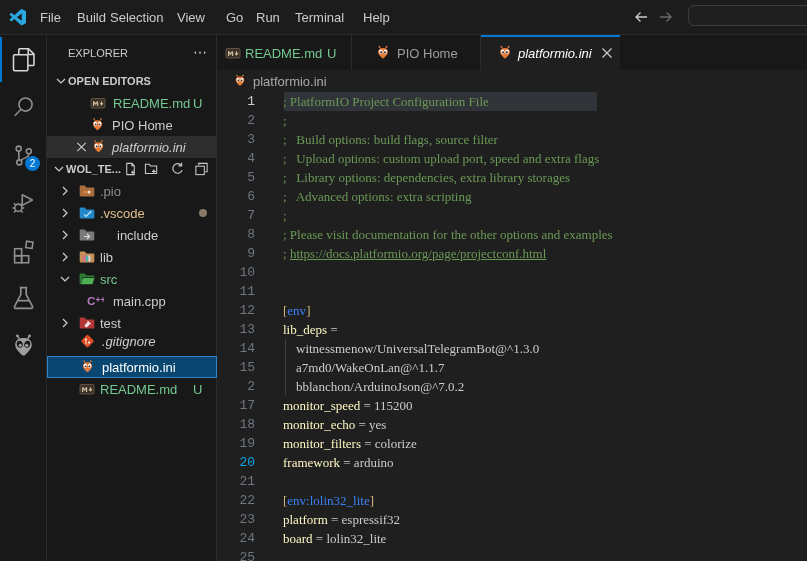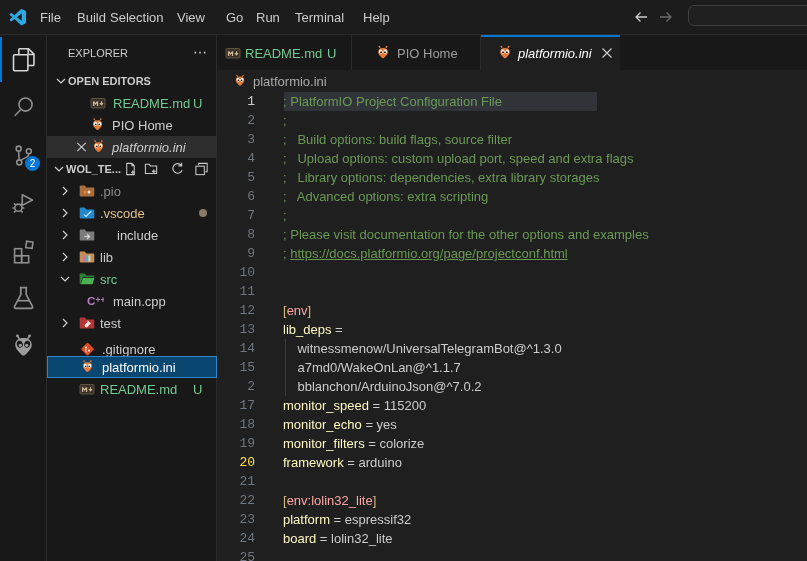--- a/index.html
+++ b/index.html
@@ -9,26 +9,26 @@
 #titlebar{position:absolute;left:0;top:0;width:807px;height:35px;background:#1c1c1c;border-bottom:1px solid #2b2b2b;}
 .menu{position:absolute;top:0;height:35px;line-height:35px;color:#cccccc;font-size:13px;}
 #activitybar{position:absolute;left:0;top:35px;width:47px;height:526px;background:#181818;border-right:1px solid #2b2b2b;}
 #sidebar{position:absolute;left:47px;top:35px;width:170px;height:526px;background:#181818;border-right:1px solid #2b2b2b;}
 #tabbar{position:absolute;left:217px;top:35px;width:590px;height:35px;background:#181818;}
 .tab{position:absolute;top:0;height:35px;border-right:1px solid #2b2b2b;}
 #breadcrumb{position:absolute;left:217px;top:70px;width:590px;height:22px;background:#1f1f1f;}
 #editor{position:absolute;left:217px;top:92px;width:590px;height:469px;background:#1f1f1f;}
 #gutter{position:absolute;left:0px;top:0;width:38px;text-align:right;color:#6e7681;
 font-family:"Liberation Mono",monospace;font-size:13px;line-height:19px;}
-#codelines{position:absolute;left:66px;top:0;color:#cccccc;font-family:Liberation Sans, sans-serif;
+#codelines{position:absolute;left:66px;top:0;color:#cccccc;font-family:Liberation Serif, serif;
 font-size:13px;line-height:19px;white-space:pre;}
 .row{position:absolute;left:0;width:170px;height:22px;color:#cccccc;font-size:13px;}
 .rl{position:absolute;top:50%;transform:translateY(-50%);white-space:nowrap;}
 .ic{position:absolute;top:50%;transform:translateY(-50%);}
-.cg{color:#6a9955;}.cb{color:#fef9c3;}.co{color:#fca5a5;}.cy{color:#d7ba7d;}
+.cg{color:#6a9955;}.cb{color:#fef9c3;}.co{color:#3b82f6;}.cy{color:#d7ba7d;}
 </style>
 </head>
 <body>
 <svg width="0" height="0" style="position:absolute">
     <defs>
 <symbol id="chev-r" viewBox="0 0 16 16">
         <path d="M6 4l4 4-4 4" fill="none" stroke="#cccccc" stroke-width="1.2"></path>
       </symbol>
 <symbol id="chev-d" viewBox="0 0 16 16">
         <path d="M4 6l4 4 4-4" fill="none" stroke="#cccccc" stroke-width="1.2"></path>
@@ -265,21 +265,21 @@
       <svg class="ic" style="left:10px" width="16" height="16">
         <use href="#chev-r"></use>
       </svg>
       <svg class="ic" style="left:32px" width="16" height="16" viewBox="0 0 16 16">
         <use href="#folder" fill="#b33636"></use>
         <path d="M9.2 6.2l2.4 2.4-3 3.2c-.7.7-1.8.7-2.4 0-.7-.7-.7-1.7 0-2.4l3-3.2z" fill="#f3dfdf"></path>
         <path d="M8.3 5.6l3.6 3.6" stroke="#f3dfdf" stroke-width="1"></path>
       </svg>
       <span class="rl" style="left:53px;color:#cccccc">test</span>
     </div>
-<div class="row" style="top:303px;">
+<div class="row" style="top:295px;font-style:italic;">
       <svg class="ic" style="left:33px" width="15" height="15" viewBox="0 0 16 16">
         <rect x="3" y="3" width="10.2" height="10.2" rx="1.4" transform="rotate(45 8 8)" fill="#dd4c23"></rect>
         <circle cx="6.3" cy="6.3" r="1.1" fill="#fff"></circle>
         <circle cx="9.7" cy="9.7" r="1.1" fill="#fff"></circle>
         <path d="M6.3 7.4v2.9c0 .9.6 1 1.4 1" stroke="#fff" stroke-width="0.9" fill="none"></path>
       </svg>
       <span class="rl" style="left:55px;color:#cccccc">.gitignore</span>
     </div>
 <div class="row" style="top:321px;background:#094771;outline:1px solid #2d85c7;outline-offset:-1px;">
       <svg class="ic" style="left:33px" width="15" height="15" viewBox="0 0 16 16">
@@ -344,21 +344,21 @@
       <div style="color:#6e7681">10</div>
       <div style="color:#6e7681">11</div>
       <div style="color:#6e7681">12</div>
       <div style="color:#6e7681">13</div>
       <div style="color:#6e7681">14</div>
       <div style="color:#6e7681">15</div>
       <div style="color:#6e7681">2</div>
       <div style="color:#6e7681">17</div>
       <div style="color:#6e7681">18</div>
       <div style="color:#6e7681">19</div>
-      <div style="color:#fde047">20</div>
+      <div style="color:#0ea5e9">20</div>
       <div style="color:#6e7681">21</div>
       <div style="color:#6e7681">22</div>
       <div style="color:#6e7681">23</div>
       <div style="color:#6e7681">24</div>
       <div style="color:#6e7681">25</div>
     </div>
 <div id="codelines"><div><span class="cg">; PlatformIO Project Configuration File</span></div><div><span class="cg">;</span></div><div><span class="cg">;   Build options: build flags, source filter</span></div><div><span class="cg">;   Upload options: custom upload port, speed and extra flags</span></div><div><span class="cg">;   Library options: dependencies, extra library storages</span></div><div><span class="cg">;   Advanced options: extra scripting</span></div><div><span class="cg">;</span></div><div><span class="cg">; Please visit documentation for the other options and examples</span></div><div><span class="cg">; <span style="text-decoration:underline">https://docs.platformio.org/page/projectconf.html</span></span></div><div>&nbsp;</div><div>&nbsp;</div><div><span class="cy">[</span><span class="co">env</span><span class="cy">]</span></div><div><span class="cb">lib_deps</span> =</div><div>    witnessmenow/UniversalTelegramBot@^1.3.0</div><div>    a7md0/WakeOnLan@^1.1.7</div><div>    bblanchon/ArduinoJson@^7.0.2</div><div><span class="cb">monitor_speed</span> = 115200</div><div><span class="cb">monitor_echo</span> = yes</div><div><span class="cb">monitor_filters</span> = colorize</div><div><span class="cb">framework</span> = arduino</div><div>&nbsp;</div><div><span class="cy">[</span><span class="co">env:lolin32_lite</span><span class="cy">]</span></div><div><span class="cb">platform</span> = espressif32</div><div><span class="cb">board</span> = lolin32_lite</div></div>
 </div>
 
 </body></html>

